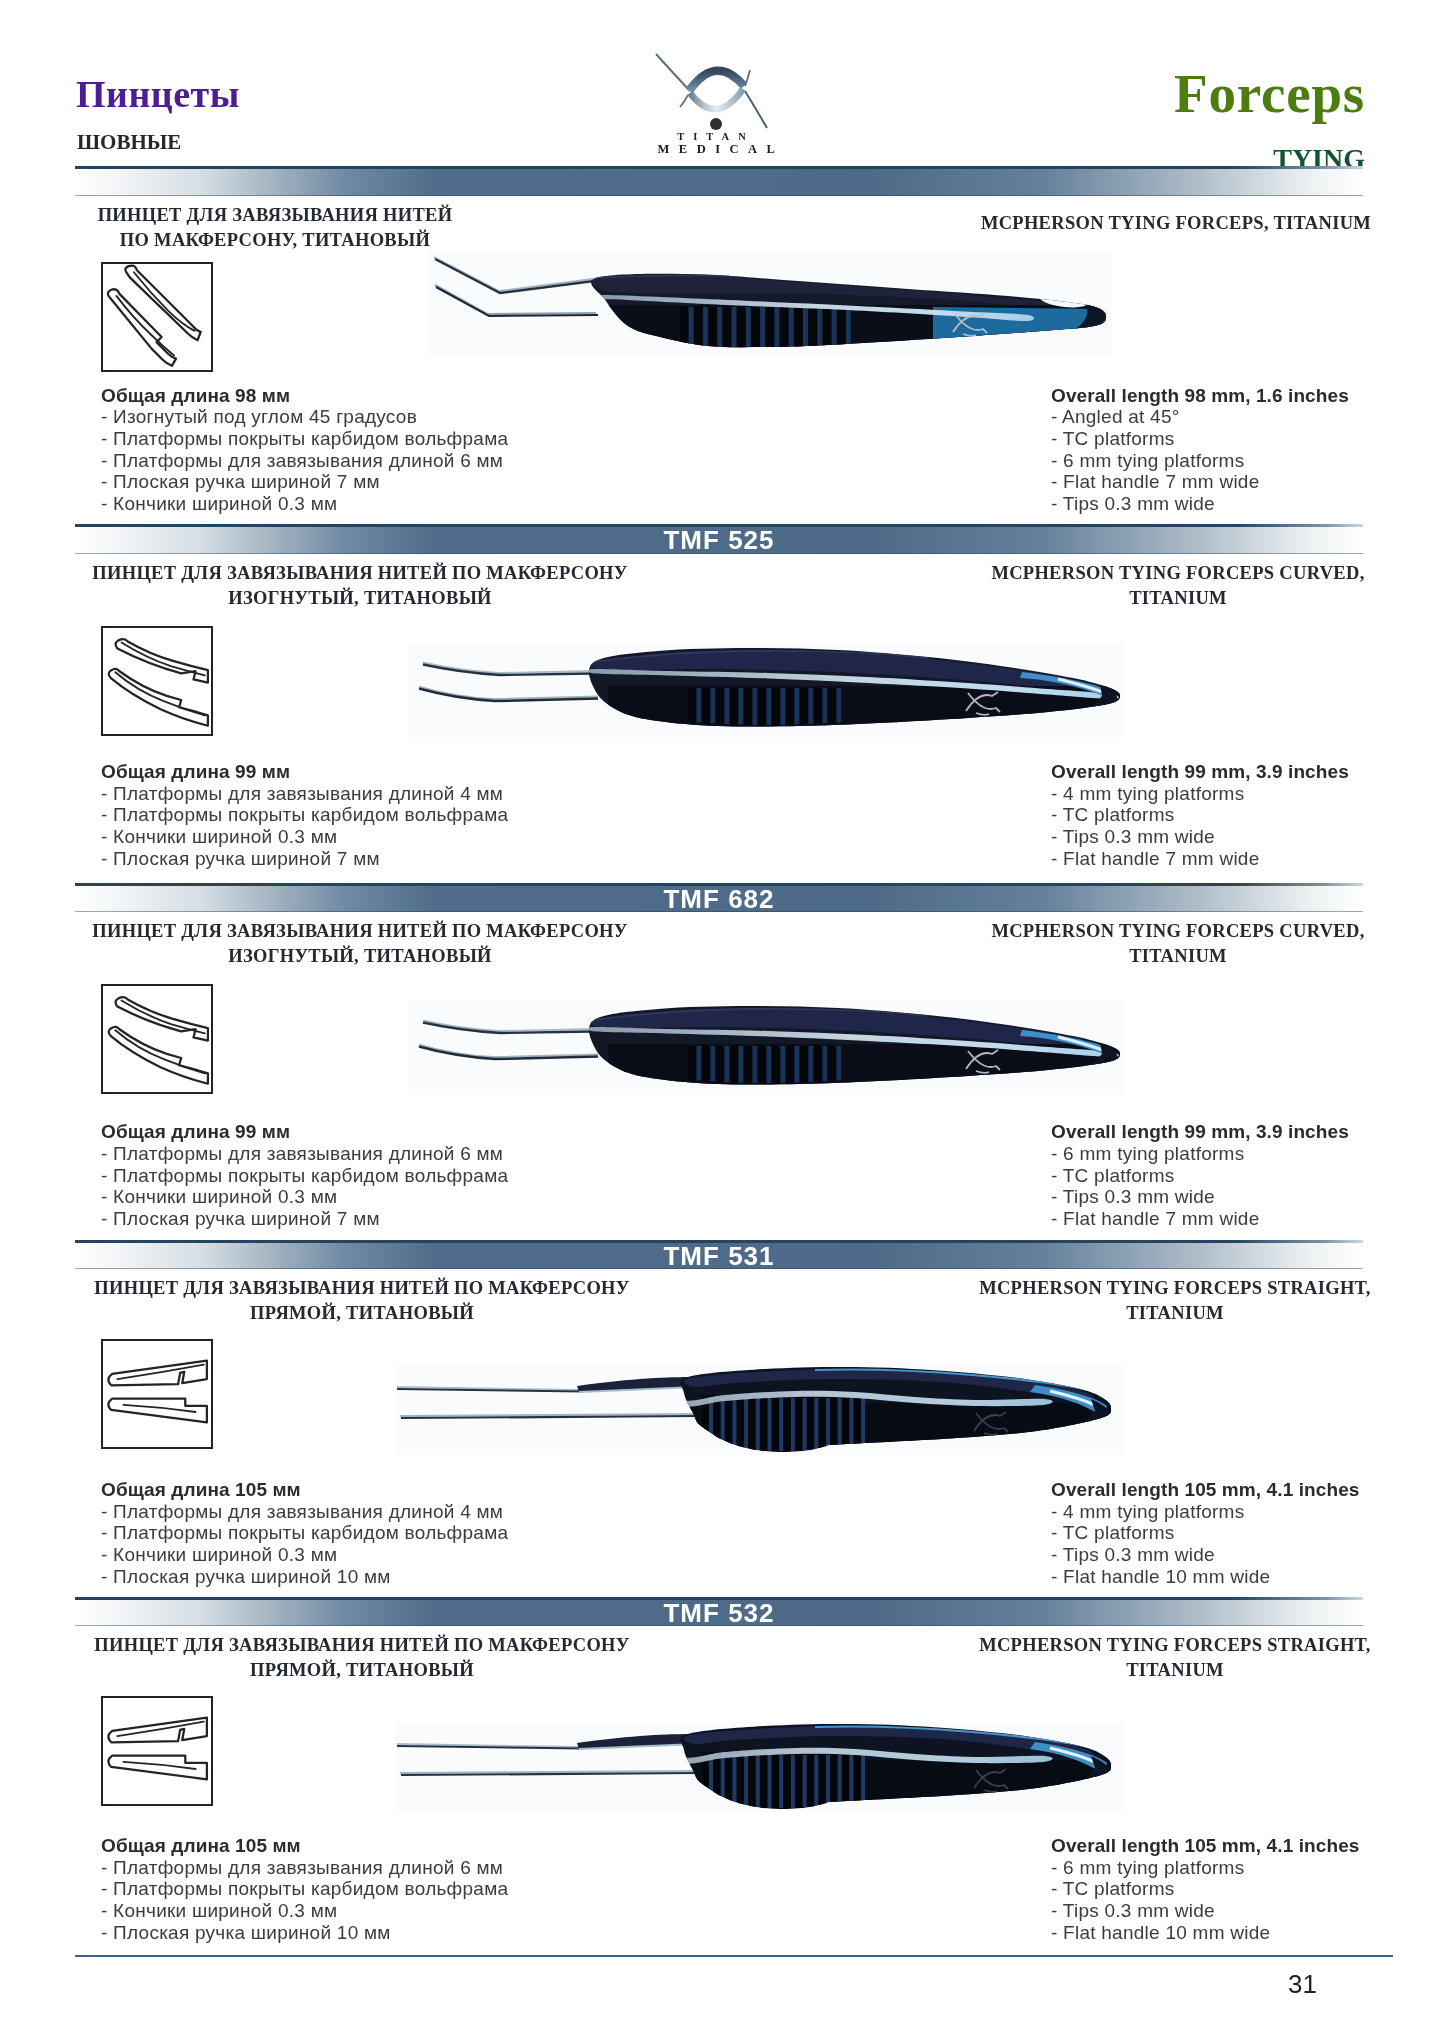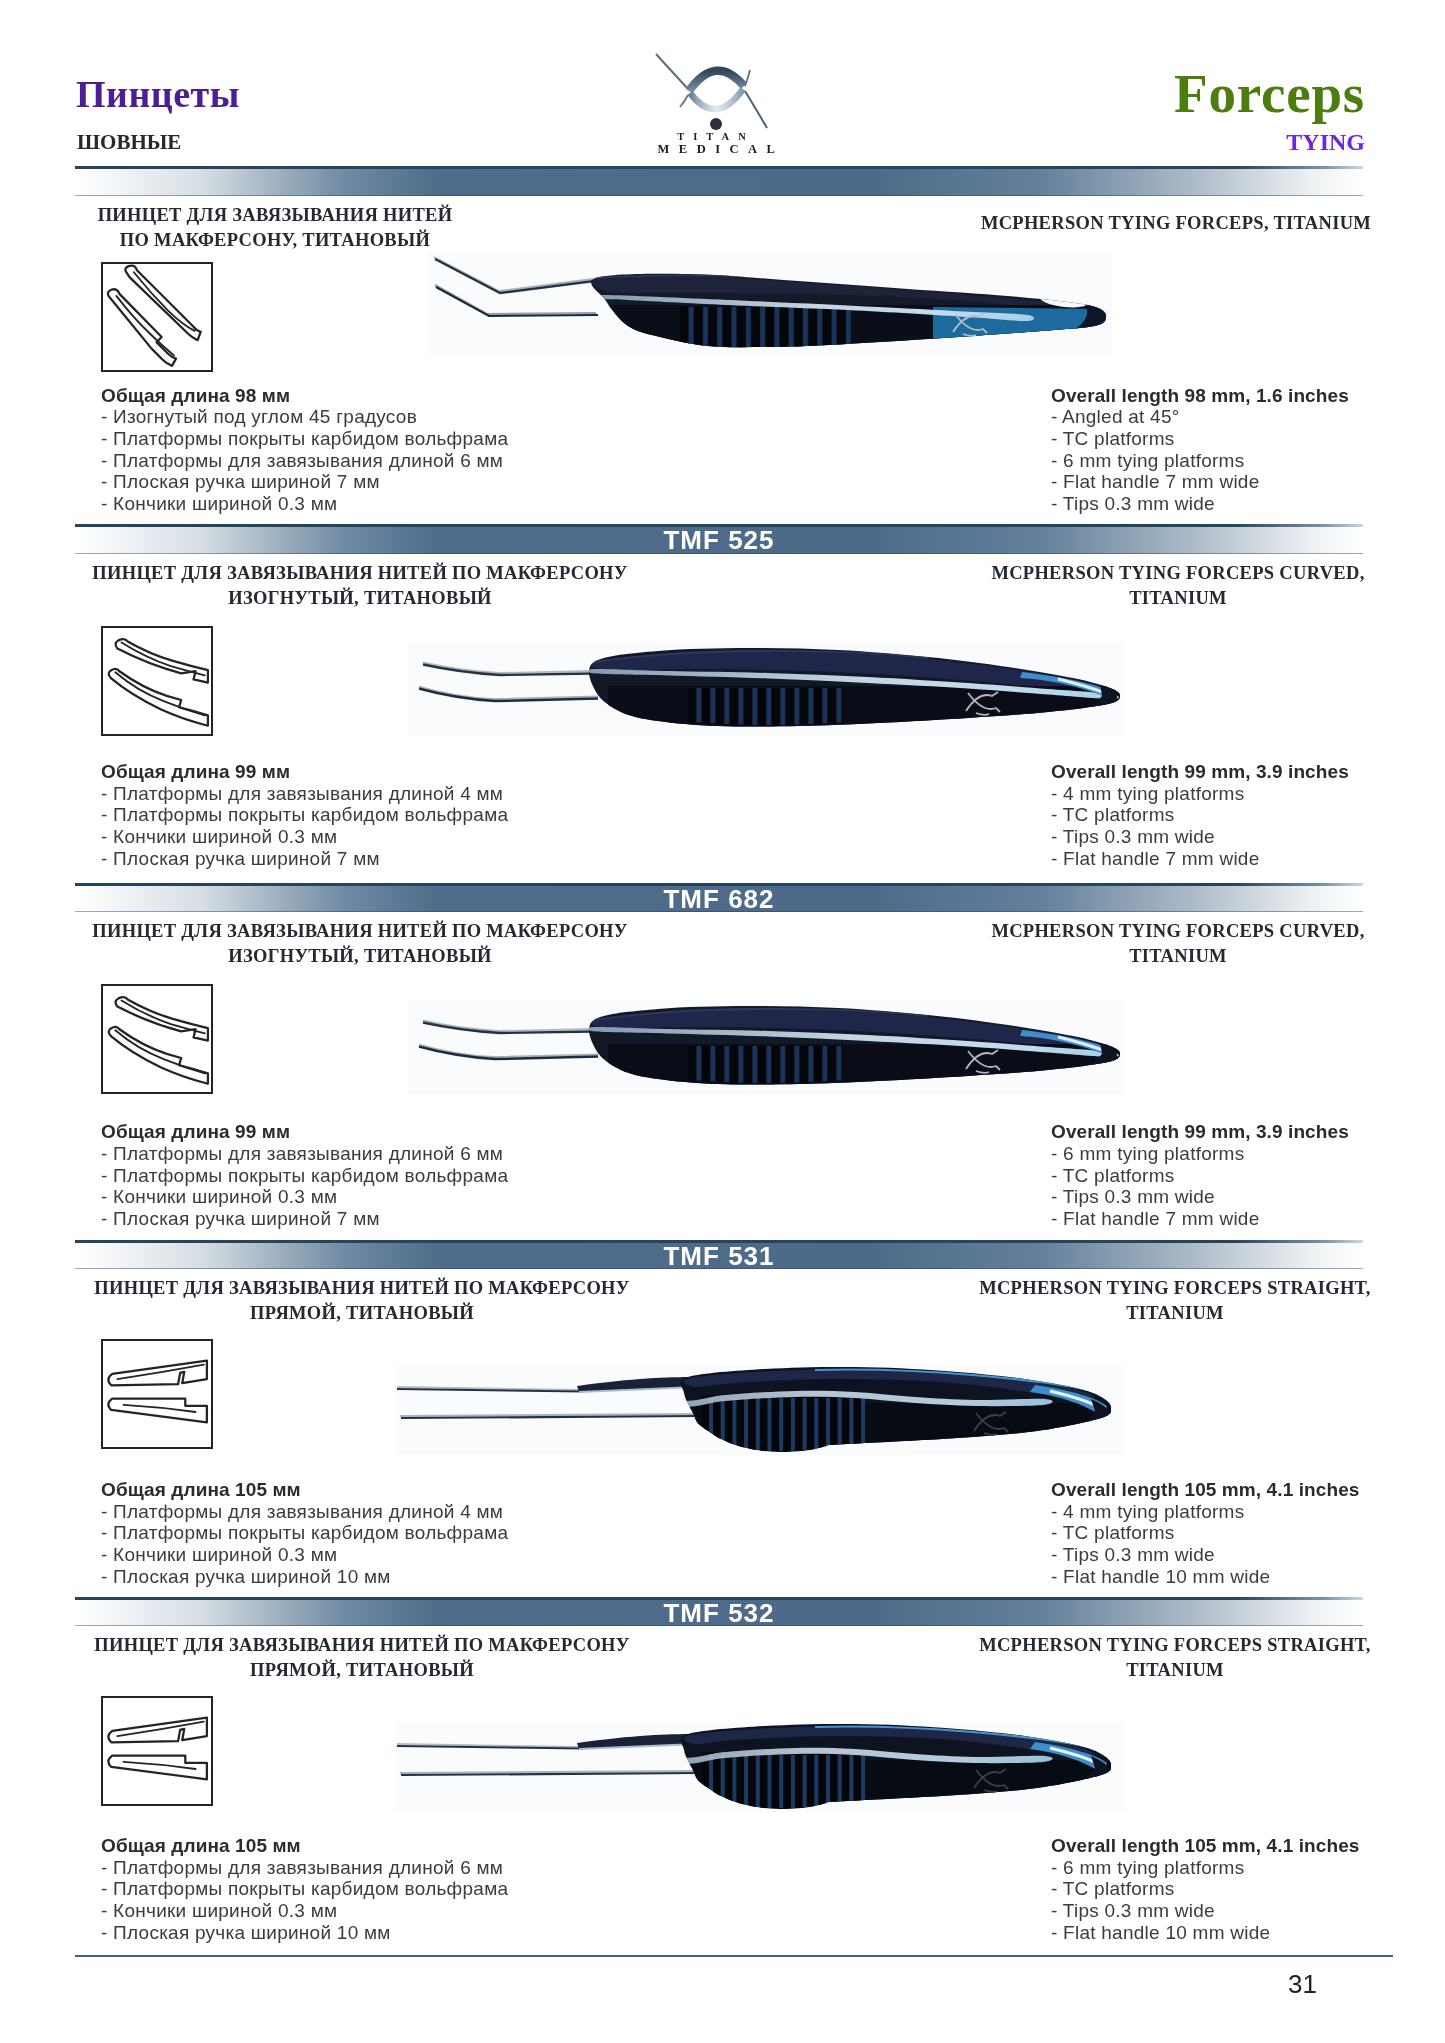--- a/index.html
+++ b/index.html
@@ -15,21 +15,21 @@
 .spec .h{font-weight:bold;color:#2b2b2b;letter-spacing:0.1px;}
 .box{position:absolute;width:108px;height:106px;border:2.5px solid #222226;background:#fff;}
 .box svg{display:block;width:100%;height:100%;}
 </style>
 </head>
 <body>
 
 <div class="abs" style="left:76px;top:67px;font-family:'Liberation Serif',serif;font-weight:bold;font-size:38px;line-height:55px;color:#4c1d95;letter-spacing:0.5px;">Пинцеты</div>
 <div class="abs" style="left:77px;top:132px;font-family:'Liberation Serif',serif;font-weight:bold;font-size:21px;line-height:21px;color:#27272f;">ШОВНЫЕ</div>
 <div class="abs" style="right:80px;top:66px;font-family:'Liberation Serif',serif;font-weight:bold;font-size:55px;line-height:55px;color:#4d7c0f;letter-spacing:0.8px;">Forceps</div>
-<div class="abs" style="right:80px;top:132px;font-family:'Liberation Serif',serif;font-weight:bold;font-size:24px;line-height:21px;color:#6d28d9;">TYING</div>
+<div class="abs" style="right:80px;top:148px;font-family:'Liberation Serif',serif;font-weight:bold;font-size:28px;line-height:21px;color:#14532d;">TYING</div>
 
 <svg class="abs" style="left:640px;top:45px;" width="165" height="120" viewBox="0 0 165 120">
  <defs>
   <linearGradient id="lg1" x1="0" y1="0" x2="0" y2="1">
    <stop offset="0" stop-color="#33465a"></stop>
         <stop offset="1" stop-color="#7591a8"></stop>
   </linearGradient>
   <linearGradient id="lg2" x1="0" y1="0" x2="1" y2="0">
    <stop offset="0" stop-color="#5f7890" stop-opacity="0.95"></stop>
         <stop offset="0.5" stop-color="#cdd8e1" stop-opacity="0.55"></stop>

